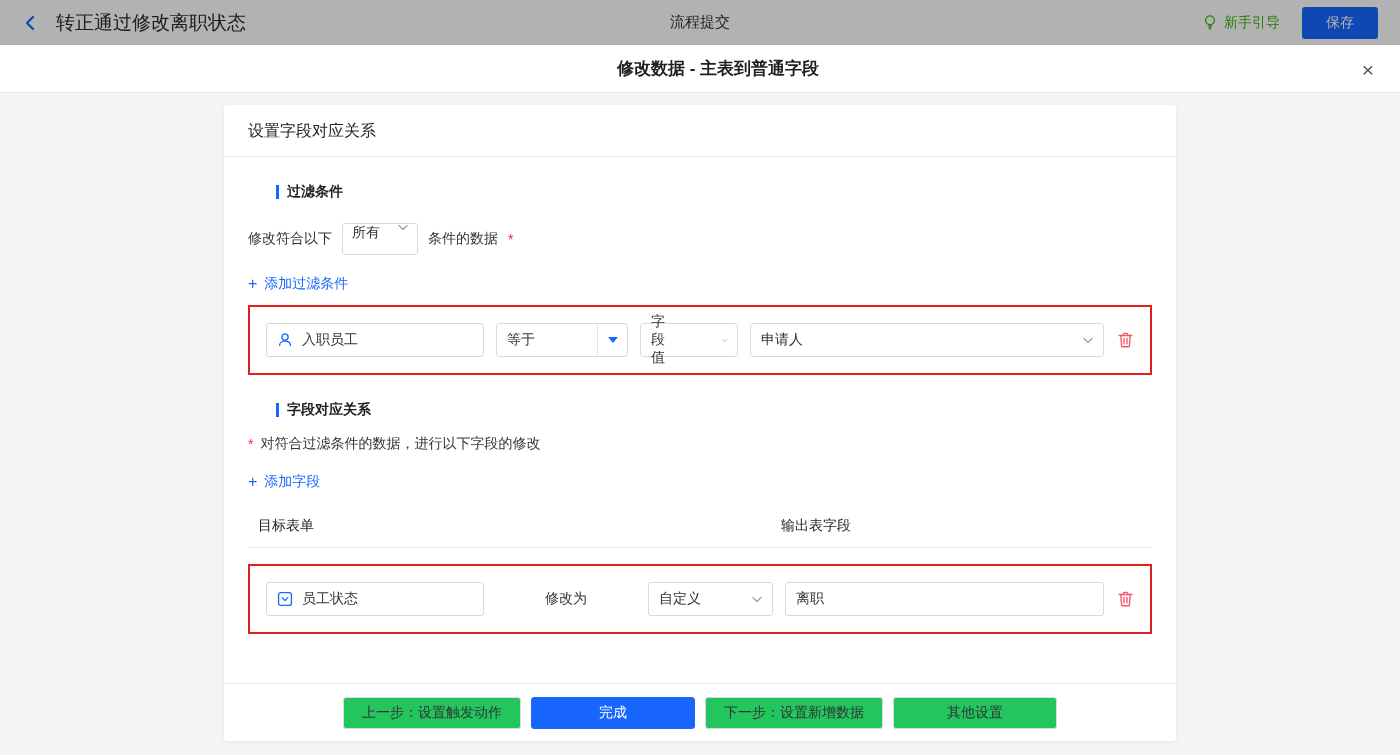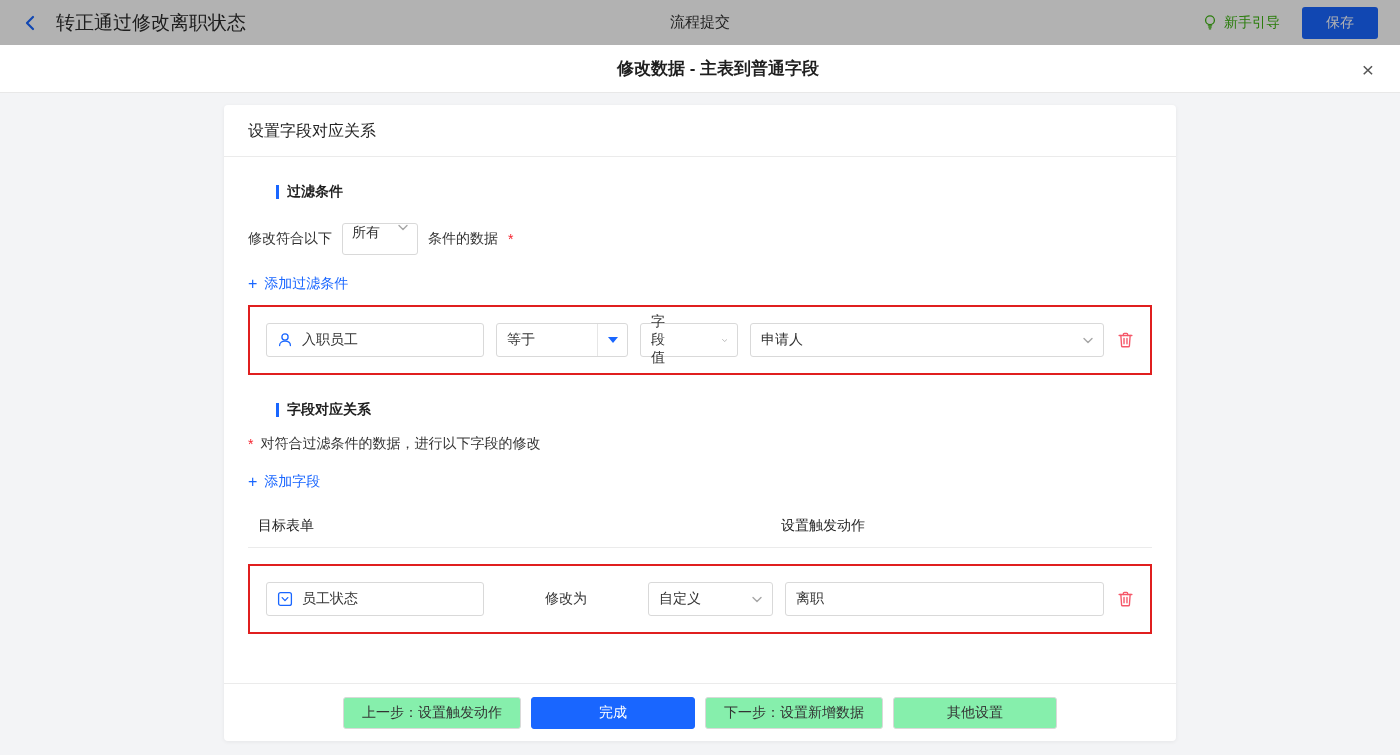--- a/index.html
+++ b/index.html
@@ -103,21 +103,21 @@
   .col-left { position:absolute; left:10px; }
   .col-right { position:absolute; left:533px; }
   .cols-divider { border-bottom:1px solid #ebebeb; margin-top:10px; }
   
   .card-footer {
     flex:none; height:58px; border-top:1px solid #ebebeb;
     display:flex; align-items:center; justify-content:center; gap:10px;
   }
   .btn {
     min-width:164px; height:32px; padding:0 18px;
-    border:1px solid #d9d9d9; border-radius:3px; background:#86efac;
+    border:1px solid #d9d9d9; border-radius:3px; background:#22c55e;
     font-size:14px; color:#333; cursor:pointer;
     font-family:"Liberation Sans","DejaVu Sans",sans-serif;
   }
   .btn.primary { background:#1966ff; border-color:#1966ff; color:#fff; }
 </style>
 </head>
 <body>
 
 <div class="topbar">
   <span class="back-btn">
@@ -227,21 +227,21 @@
         <span>对符合过滤条件的数据，进行以下字段的修改</span>
       </div>
 
       <div class="add-link">
         <span class="add-plus">+</span>
         <span>添加字段</span>
       </div>
 
       <div class="cols">
         <span class="col-left">目标表单</span>
-        <span class="col-right">设置触发动作</span>
+        <span class="col-right">输出表字段</span>
       </div>
       <div class="cols-divider"></div>
 
       
       <div class="red-row" style="margin-top:16px;">
         <span class="ctrl field-input">
           <svg width="16" height="16" viewBox="0 0 16 16">
             <rect x="1.6" y="1.6" width="12.8" height="12.8" rx="2" fill="none" stroke="#1966ff" stroke-width="1.3"></rect>
             <polyline points="5.2,6.6 8,9.6 10.8,6.6" fill="none" stroke="#1966ff" stroke-width="1.3" stroke-linecap="round" stroke-linejoin="round"></polyline>
           </svg>

